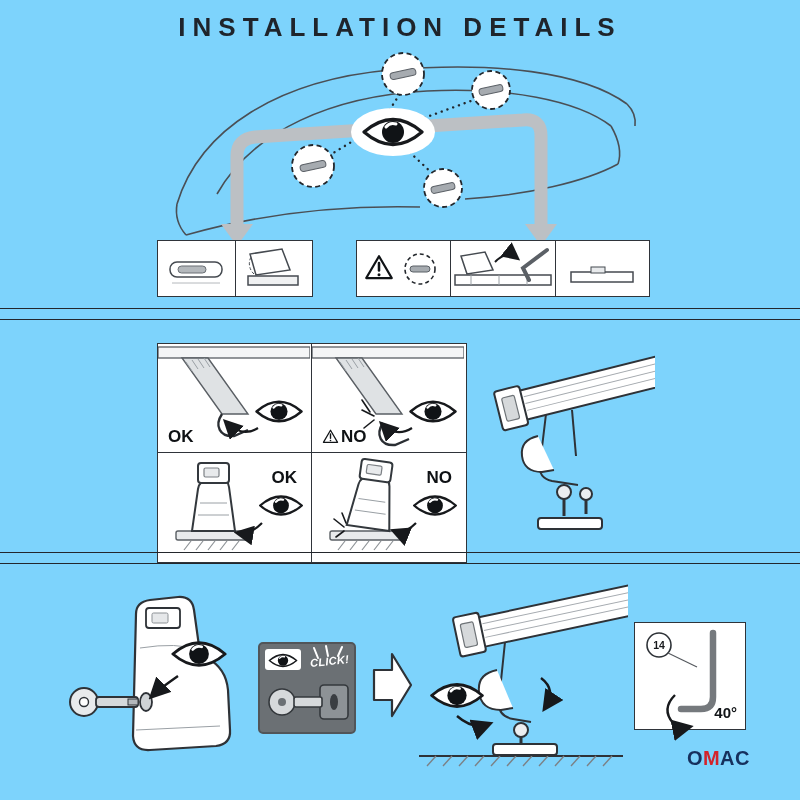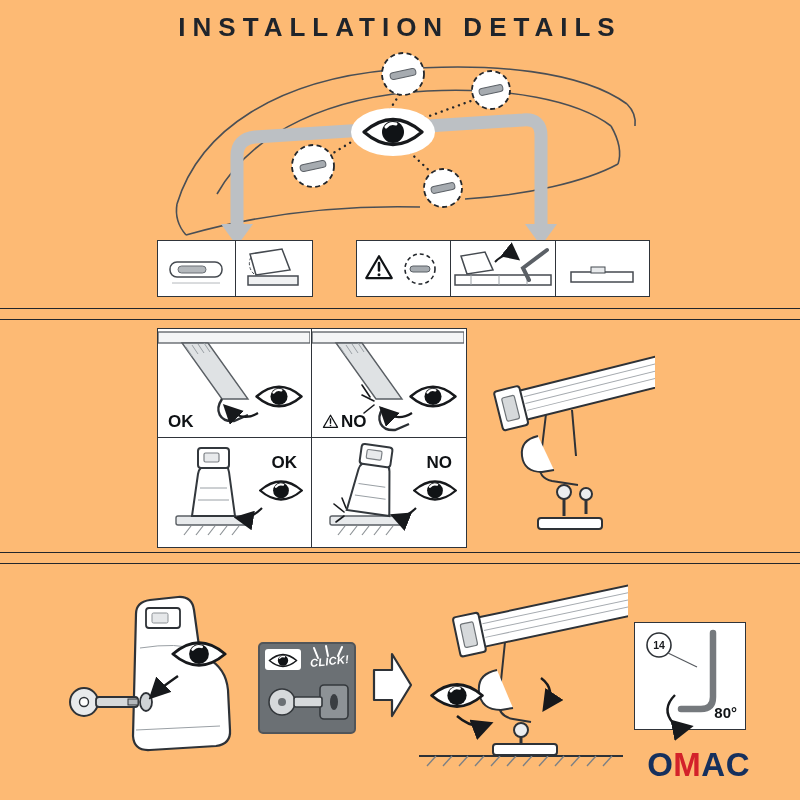--- a/index.html
+++ b/index.html
@@ -1,27 +1,27 @@
 <!DOCTYPE html>
 <html><head>
 <meta charset="utf-8">
 <style>
   * { margin:0; padding:0; box-sizing:border-box; }
   html,body { background:#ffffff; }
-  .page { position:relative; width:800px; height:800px; background:#fdba74;
+  .page { position:relative; width:800px; height:800px; background:#7dd3fc;
           font-family:"Liberation Sans", sans-serif; overflow:hidden; }
   .abs { position:absolute; }
   .title { position:absolute; top:12px; left:0; width:100%; text-align:center;
            font-size:26px; font-weight:700; letter-spacing:7px; color:#1f242b; }
   .rule { position:absolute; left:0; width:800px; height:12px;
           border-top:1.5px solid #23272c; border-bottom:1.5px solid #23272c; }
   .panel { position:absolute; background:#fff; border:1.5px solid #2f343a; display:flex; }
   .panel .pcell { display:flex; align-items:center; justify-content:center; flex:1; }
   .panel .pcell + .pcell { border-left:1.5px solid #2f343a; }
-  .grid { position:absolute; left:157px; top:328px; width:310px; height:220px;
+  .grid { position:absolute; left:157px; top:343px; width:310px; height:220px;
           border:1.6px solid #2f343a; background:#fff;
           display:grid; grid-template-columns:1fr 1fr; grid-template-rows:1fr 1fr; }
   .gcell { position:relative; overflow:hidden; }
   .gcell.brd-r { border-right:1.6px solid #2f343a; }
   .gcell.brd-b { border-bottom:1.6px solid #2f343a; }
   .cell-label { position:absolute; font-weight:800; font-size:17px; color:#0e1114;
                 display:flex; align-items:center; gap:2px; line-height:1; }
   .lbl-bl { left:10px; bottom:7px; }
   .lbl-r  { right:14px; top:16px; }
   .click-box { position:absolute; left:258px; top:642px; width:98px; height:92px;
@@ -30,21 +30,21 @@
                padding:2px 3px 0 3px; }
   .click-label { position:absolute; right:5px; top:11px; color:#fff; font-size:11px;
                  font-weight:800; font-style:italic; transform:rotate(-6deg);
                  letter-spacing:.3px; }
   .click-art { position:absolute; left:4px; bottom:5px; }
   .click-burst { position:absolute; right:2px; top:0px; }
   .torque-box { position:absolute; left:634px; top:622px; width:112px; height:108px;
                 border:1.6px solid #2f343a; background:#fff; }
   .angle-label { position:absolute; right:8px; bottom:8px; font-size:15px;
                  font-weight:800; color:#101316; }
-  .logo { position:absolute; top:748px; right:50px; font-size:33px; font-weight:800;
+  .logo { position:absolute; top:748px; right:50px; font-size:20px; font-weight:800;
           letter-spacing:0.5px; line-height:1; }
   .logo .navy { color:#16305d; }
   .logo .red  { color:#d3222a; }
   svg { display:block; }
 </style>
 </head>
 <body>
 
 <svg width="0" height="0" style="position:absolute" aria-hidden="true">
   <defs>
@@ -381,20 +381,20 @@
   </svg>
 
   <div class="torque-box">
     <svg width="108" height="120" viewBox="0 0 108 120">
       <path d="M78,10 L78,74 Q78,86 66,86 L46,86" fill="none" stroke="#75797d" stroke-width="6.5" stroke-linecap="round"></path>
       <circle cx="24" cy="22" r="12" fill="#fff" stroke="#2e3237" stroke-width="1.6"></circle>
       <text x="24" y="26" text-anchor="middle" font-family="Liberation Sans, sans-serif" font-size="10.5" font-weight="bold" fill="#17191c">14</text>
       <line x1="33" y1="30" x2="62" y2="44" stroke="#55595e" stroke-width="1.2"></line>
       <path d="M40,72 Q26,86 38,100 Q44,106 54,104" fill="none" stroke="#17191c" stroke-width="2.4" marker-end="url(#mk-arrow)"></path>
     </svg>
-    <div class="angle-label">80°</div>
+    <div class="angle-label">40°</div>
   </div>
 
   <div class="logo">
     <span class="navy">O</span><span class="red">M</span><span class="navy">AC</span>
   </div>
 
 </div>
 
 </body></html>

